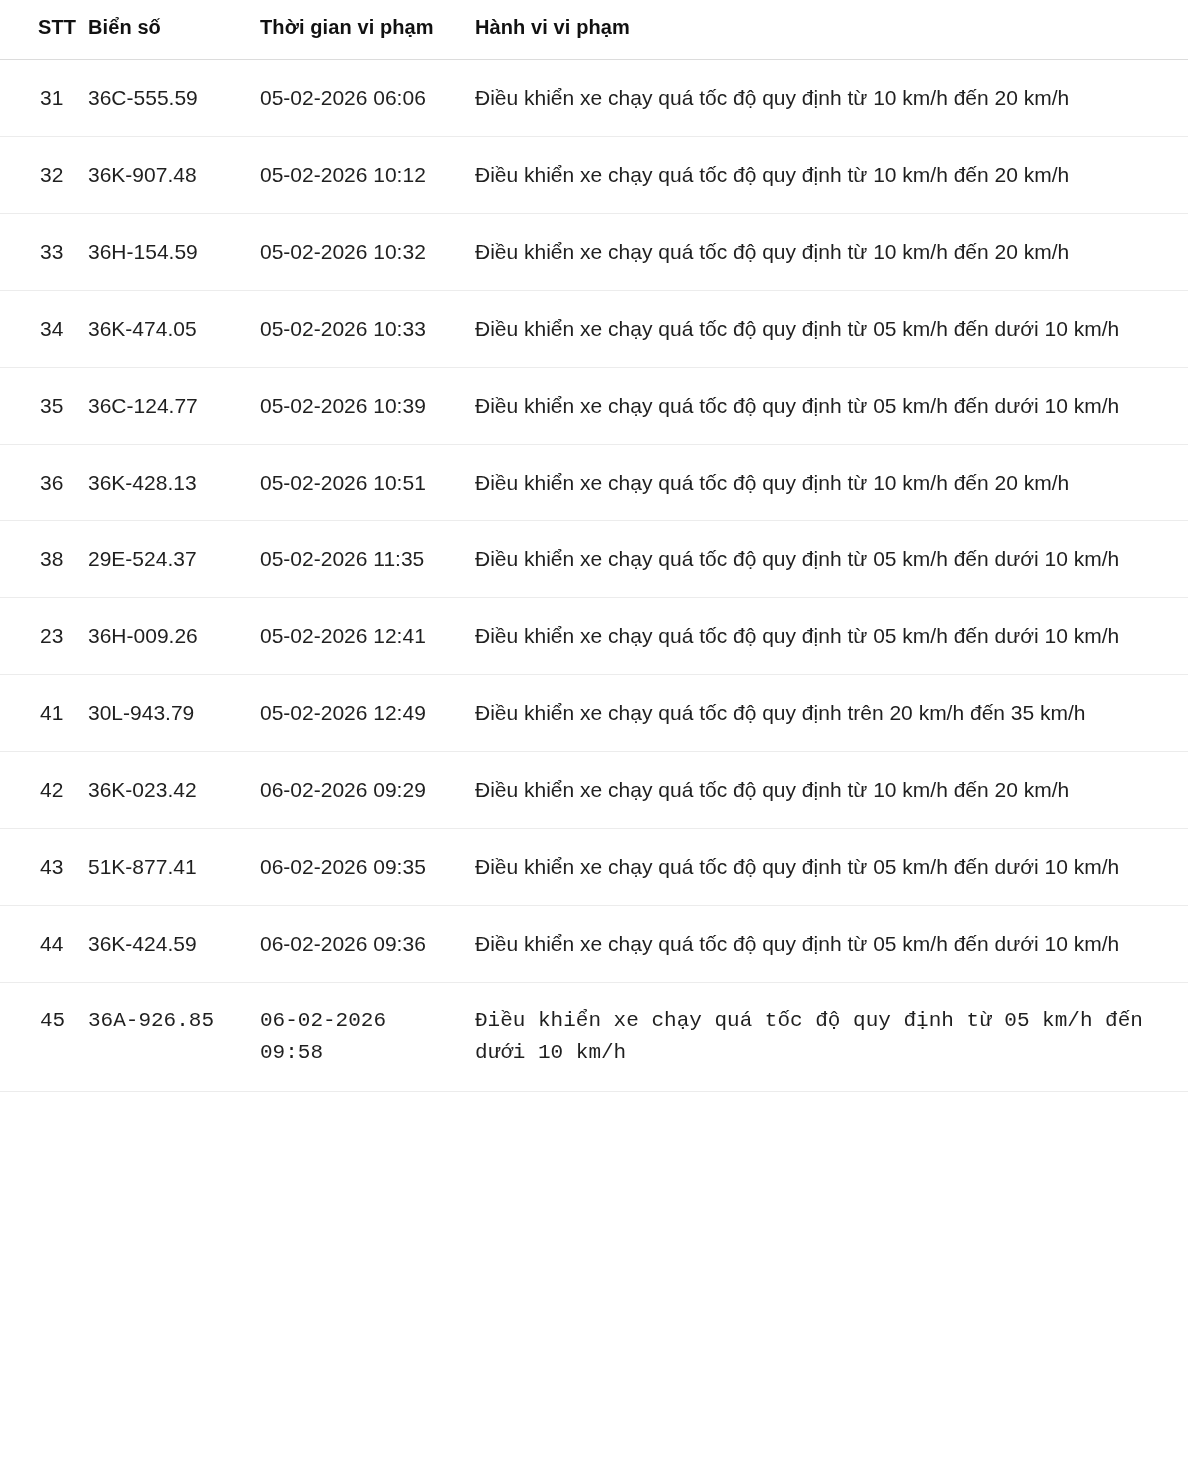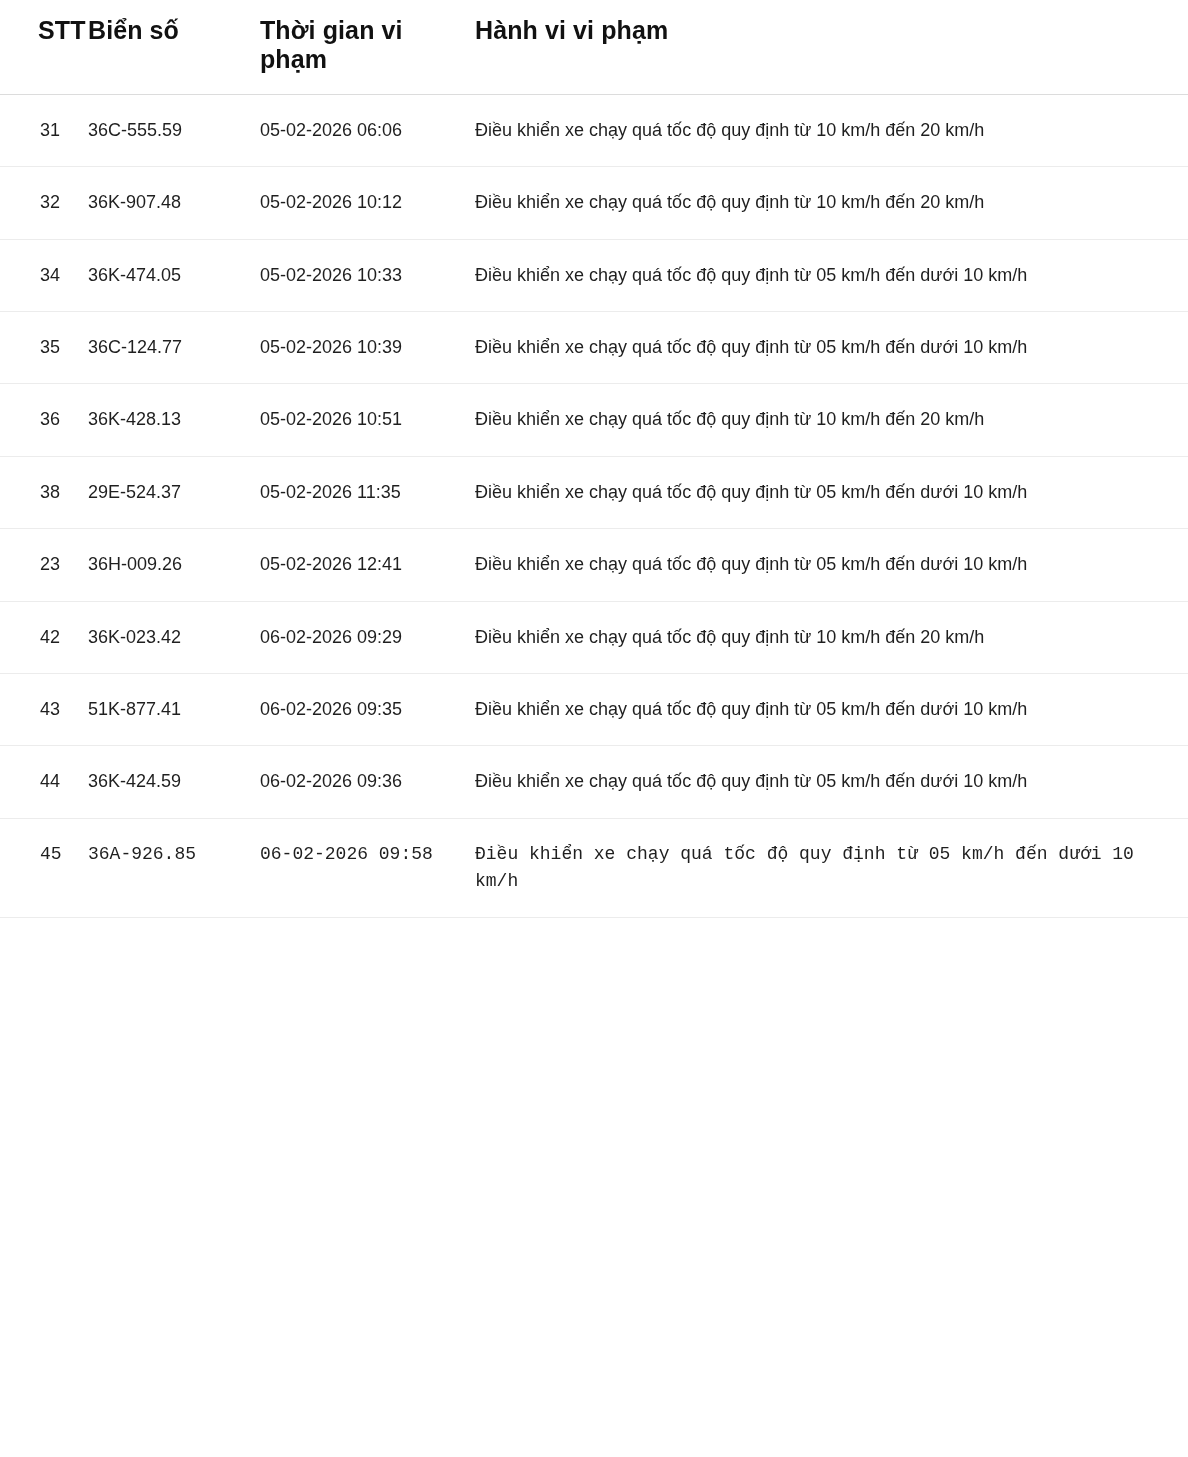--- a/index.html
+++ b/index.html
@@ -20,37 +20,37 @@
     table-layout: fixed;
     font-size: 20.5px;
   }
   .violations-table col.c-stt    { width: 78px; }
   .violations-table col.c-plate  { width: 172px; }
   .violations-table col.c-time   { width: 215px; }
   .violations-table col.c-act    { width: 723px; }
 
   .violations-table thead th {
     font-weight: bold;
-    font-size: 25px;
+    font-size: 20px;
     text-align: left;
     padding: 16px 10px 20px 10px;
     color: #111111;
     border-bottom: 1px solid #dcdcdc;
     vertical-align: top;
     letter-spacing: 0.1px;
   }
   .violations-table thead th.th-stt { padding-left: 38px; }
 
   .violations-table tbody td {
     padding: 22px 10px 22px 10px;
     border-bottom: 1px solid #ececec;
     vertical-align: top;
     line-height: 1.52;
     color: #1f1f1f;
-    font-size: 18px;
+    font-size: 21px;
   }
   .violations-table tbody td.td-stt { padding-left: 40px; }
   .violations-table tbody tr:last-child td { border-bottom: 1px solid #ececec; font-family: Liberation Mono, monospace; }
 
   .td-act { padding-right: 30px; }
 </style>
 </head>
 <body>
 
 <table class="violations-table">
@@ -75,20 +75,26 @@
         <td class="td-time">05-02-2026 06:06</td>
         <td class="td-act">Điều khiển xe chạy quá tốc độ quy định từ 10 km/h đến 20 km/h</td>
       </tr>
       <tr>
         <td class="td-stt">32</td>
         <td class="td-plate">36K-907.48</td>
         <td class="td-time">05-02-2026 10:12</td>
         <td class="td-act">Điều khiển xe chạy quá tốc độ quy định từ 10 km/h đến 20 km/h</td>
       </tr>
       <tr>
+        <td class="td-stt">33</td>
+        <td class="td-plate">36H-154.59</td>
+        <td class="td-time">05-02-2026 10:32</td>
+        <td class="td-act">Điều khiển xe chạy quá tốc độ quy định từ 10 km/h đến 20 km/h</td>
+      </tr>
+      <tr>
         <td class="td-stt">34</td>
         <td class="td-plate">36K-474.05</td>
         <td class="td-time">05-02-2026 10:33</td>
         <td class="td-act">Điều khiển xe chạy quá tốc độ quy định từ 05 km/h đến dưới 10 km/h</td>
       </tr>
       <tr>
         <td class="td-stt">35</td>
         <td class="td-plate">36C-124.77</td>
         <td class="td-time">05-02-2026 10:39</td>
         <td class="td-act">Điều khiển xe chạy quá tốc độ quy định từ 05 km/h đến dưới 10 km/h</td>
@@ -105,20 +111,26 @@
         <td class="td-time">05-02-2026 11:35</td>
         <td class="td-act">Điều khiển xe chạy quá tốc độ quy định từ 05 km/h đến dưới 10 km/h</td>
       </tr>
       <tr>
         <td class="td-stt">23</td>
         <td class="td-plate">36H-009.26</td>
         <td class="td-time">05-02-2026 12:41</td>
         <td class="td-act">Điều khiển xe chạy quá tốc độ quy định từ 05 km/h đến dưới 10 km/h</td>
       </tr>
       <tr>
+        <td class="td-stt">41</td>
+        <td class="td-plate">30L-943.79</td>
+        <td class="td-time">05-02-2026 12:49</td>
+        <td class="td-act">Điều khiển xe chạy quá tốc độ quy định trên 20 km/h đến 35 km/h</td>
+      </tr>
+      <tr>
         <td class="td-stt">42</td>
         <td class="td-plate">36K-023.42</td>
         <td class="td-time">06-02-2026 09:29</td>
         <td class="td-act">Điều khiển xe chạy quá tốc độ quy định từ 10 km/h đến 20 km/h</td>
       </tr>
       <tr>
         <td class="td-stt">43</td>
         <td class="td-plate">51K-877.41</td>
         <td class="td-time">06-02-2026 09:35</td>
         <td class="td-act">Điều khiển xe chạy quá tốc độ quy định từ 05 km/h đến dưới 10 km/h</td>

